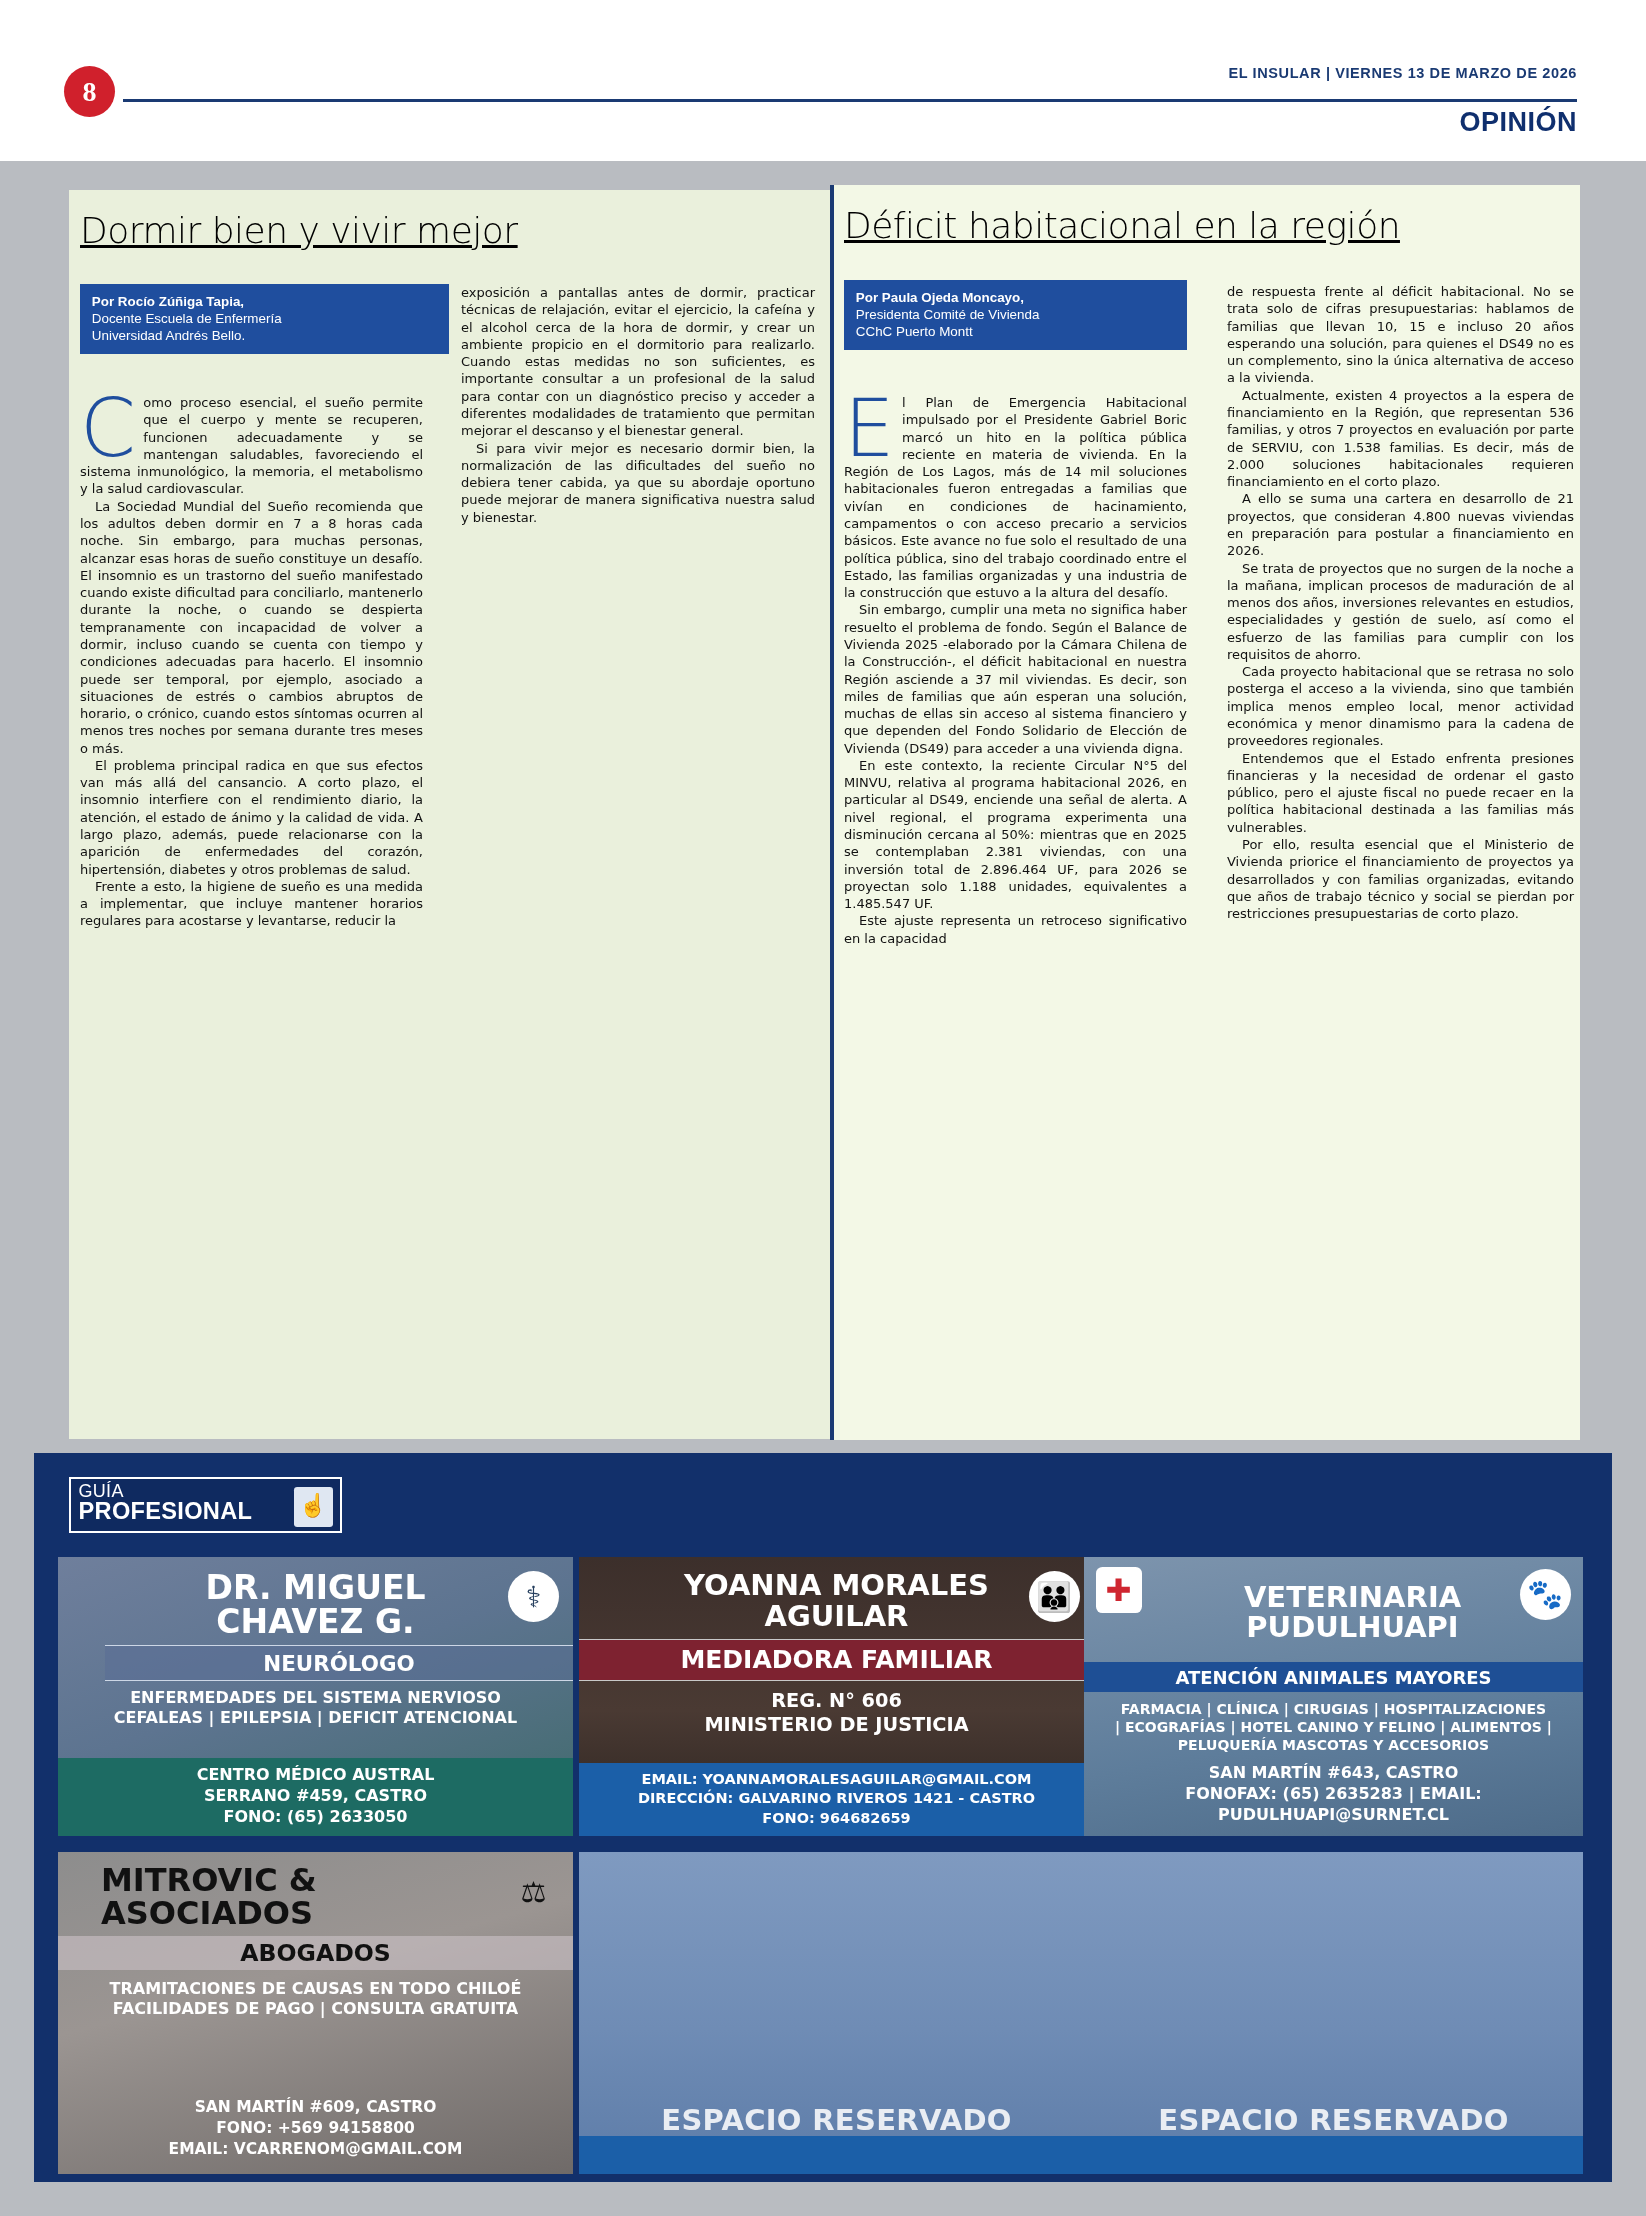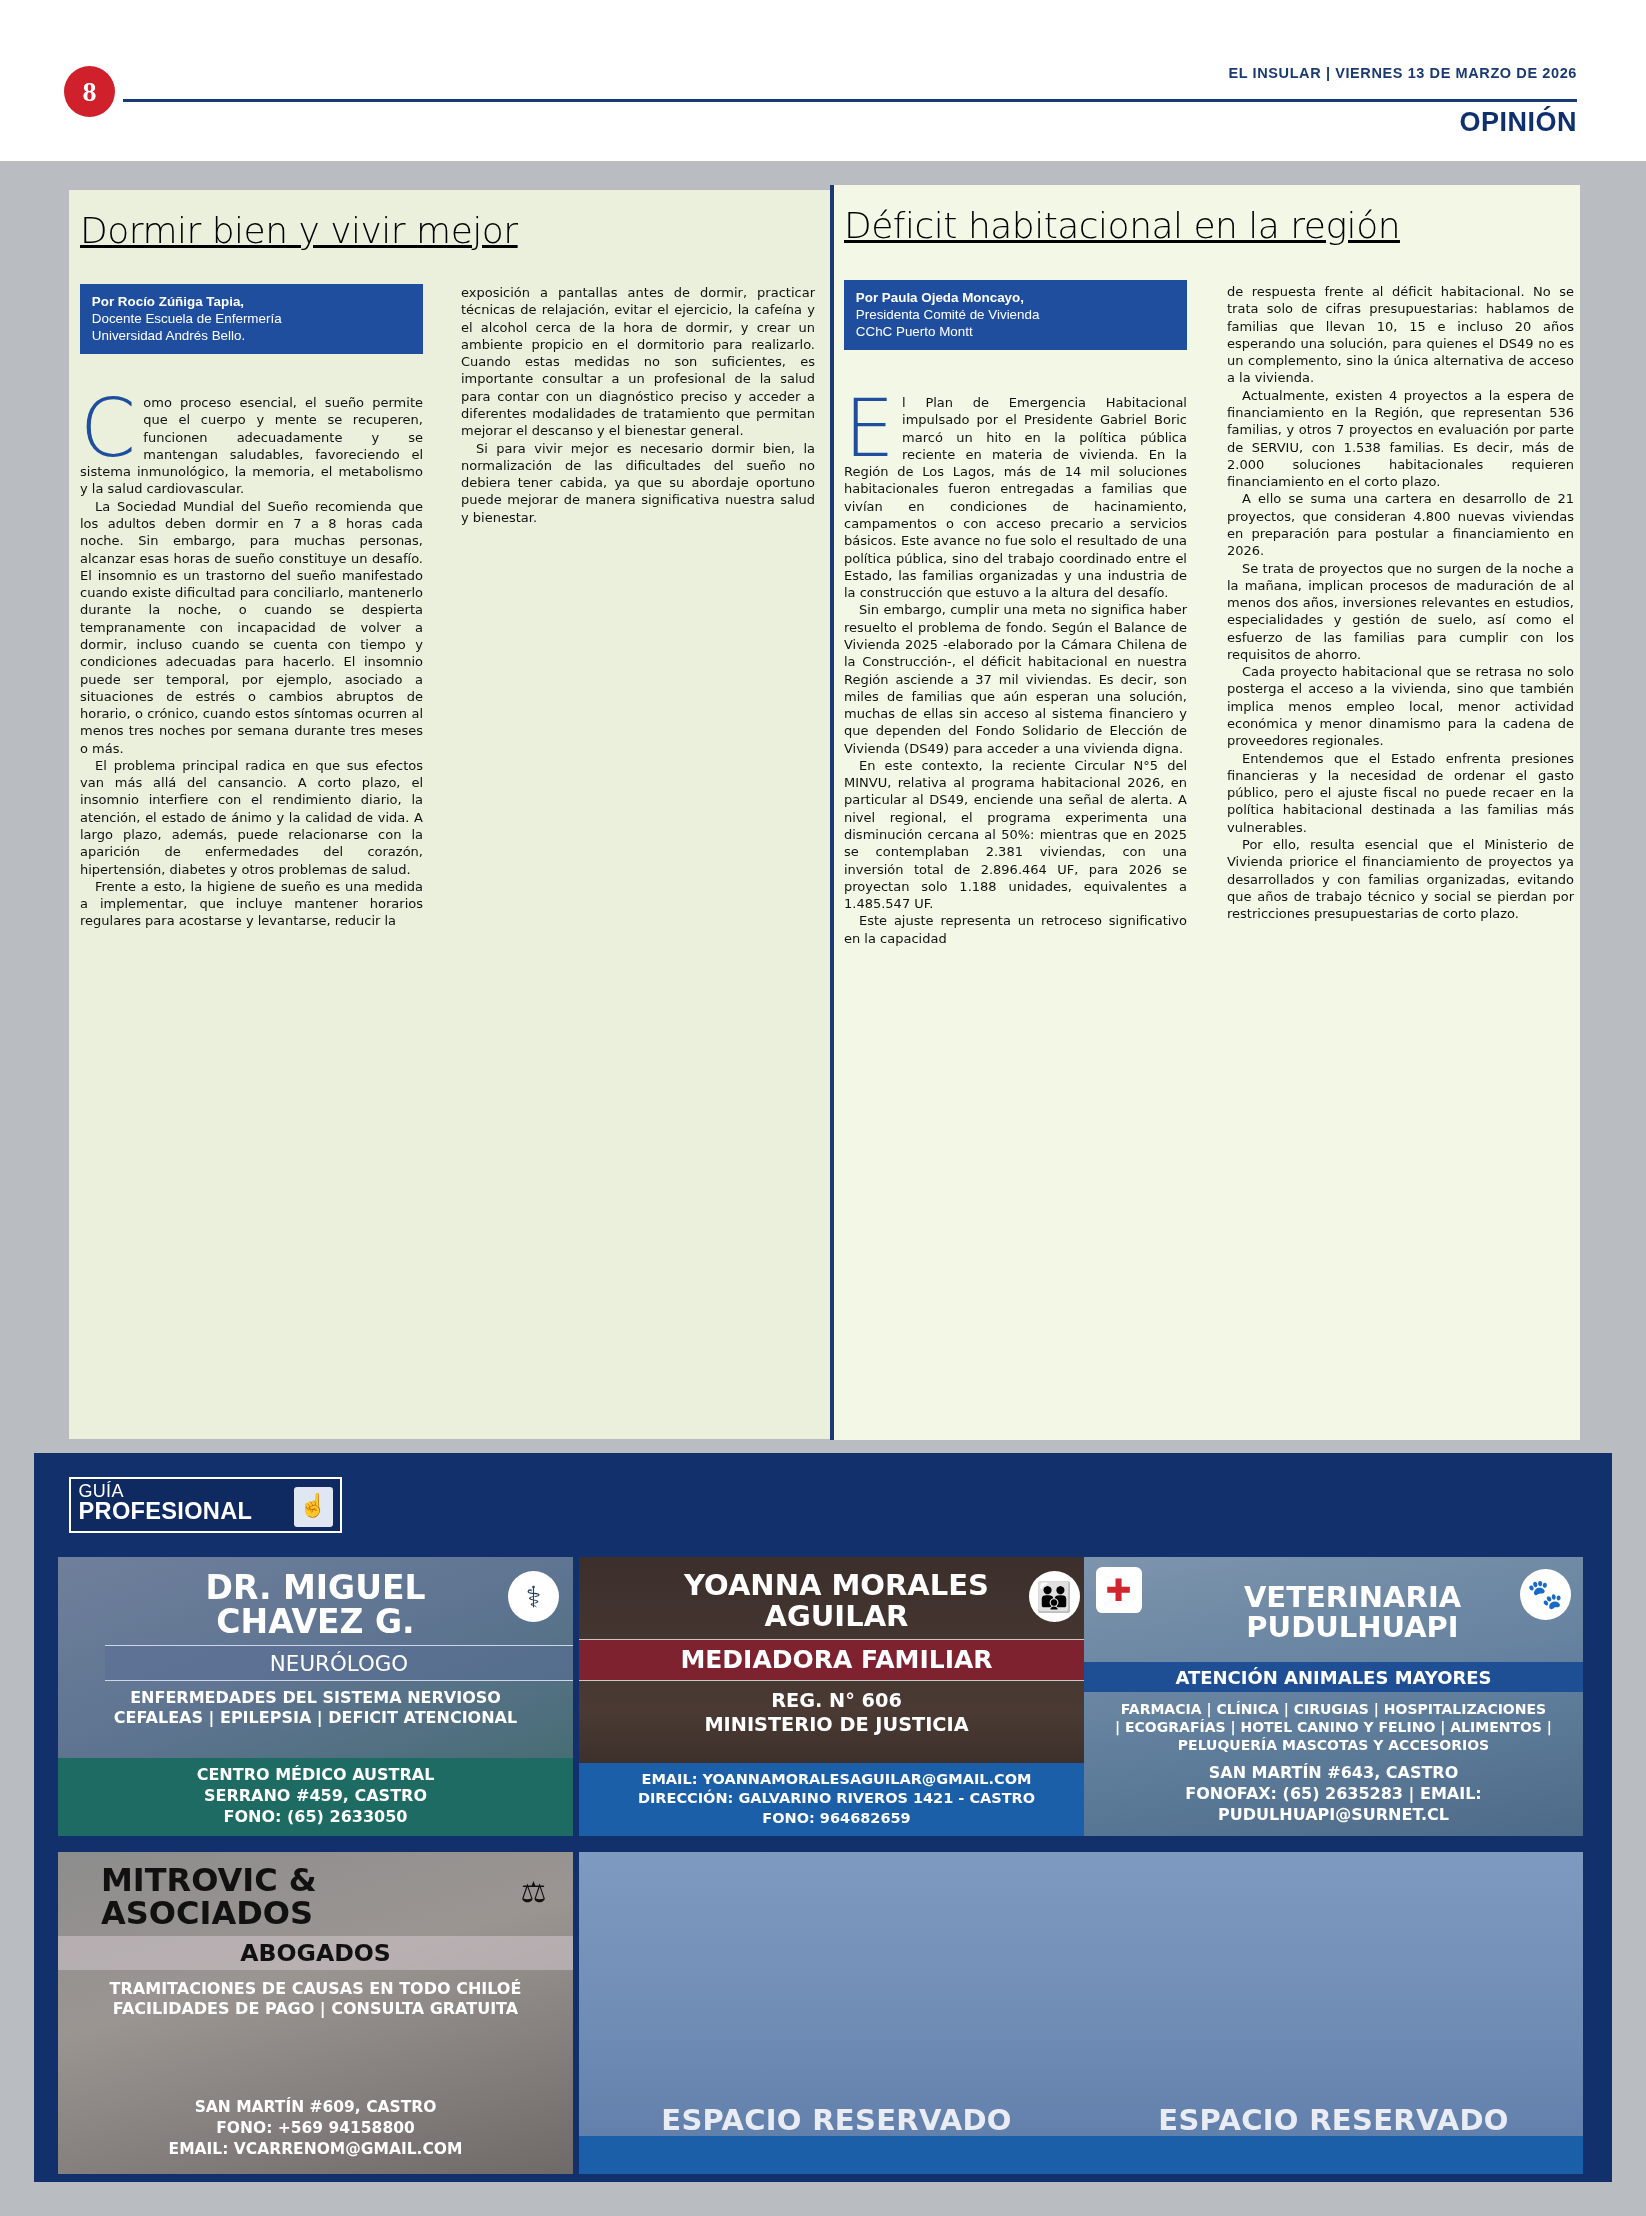--- a/index.html
+++ b/index.html
@@ -101,21 +101,21 @@
 
   .byline {
     position: absolute;
     background: #1f4e9e;
     color: #ffffff;
     padding: 8.6px 10.7px 9.7px 11.8px;
     line-height: 1.28;
     font-size: 13.4px;
   }
   .byline .b-name { font-weight: bold; }
-  .byline-left { left: 80px; top: 284px; width: 343px; }
+  .byline-left { left: 80px; top: 284px; width: 369px; }
   .byline-right { left: 844px; top: 280px; width: 343px; }
 
   
   .col {
     position: absolute;
     font-size: 13px;
     line-height: 1.33;
     text-align: justify;
     color: #111;
     font-family: "DejaVu Sans", sans-serif;
@@ -173,21 +173,21 @@
     color: #fff;
     text-align: center;
     font-family: "DejaVu Sans", sans-serif;
   }
 
   
   .ad1 { left: 58px; top: 1557px; width: 515px; height: 279px;
          background: linear-gradient(160deg,#6f7f9c 0%, #5d7490 45%, #3f6a6a 100%); }
   .ad1 .t { margin-top: 14px; font-size: 33px; line-height: 1.03; color:#fff; font-weight:bold;}
   .ad1 .sub { margin-top: 6.4px; background: rgba(90,110,150,.55); border-top:1.1px solid #cdd7e6;
-              border-bottom:1.1px solid #cdd7e6; font-size: 21.4px; padding: 4.3px 0; font-weight:normal;margin-left:47px;}
+              border-bottom:1.1px solid #cdd7e6; font-size: 21.4px; padding: 4.3px 0; font-weight:bold;margin-left:47px;}
   .ad1 .lines { margin-top: 7.5px; font-size: 16px; font-weight: bold; line-height:1.25; padding: 0 9.7px;}
   .ad1 .foot { position:absolute; left:0; right:0; bottom:0; background:#1d6b63;
                font-size: 16px; font-weight:bold; padding: 7.5px 4.3px 8.6px; line-height:1.3;}
   .circ-icon {
     position: absolute; width: 51px; height: 51px; border-radius: 50%;
     background: #fff; color:#27405f; display:flex; align-items:center; justify-content:center;
     font-size: 29px;
   }
 
   

